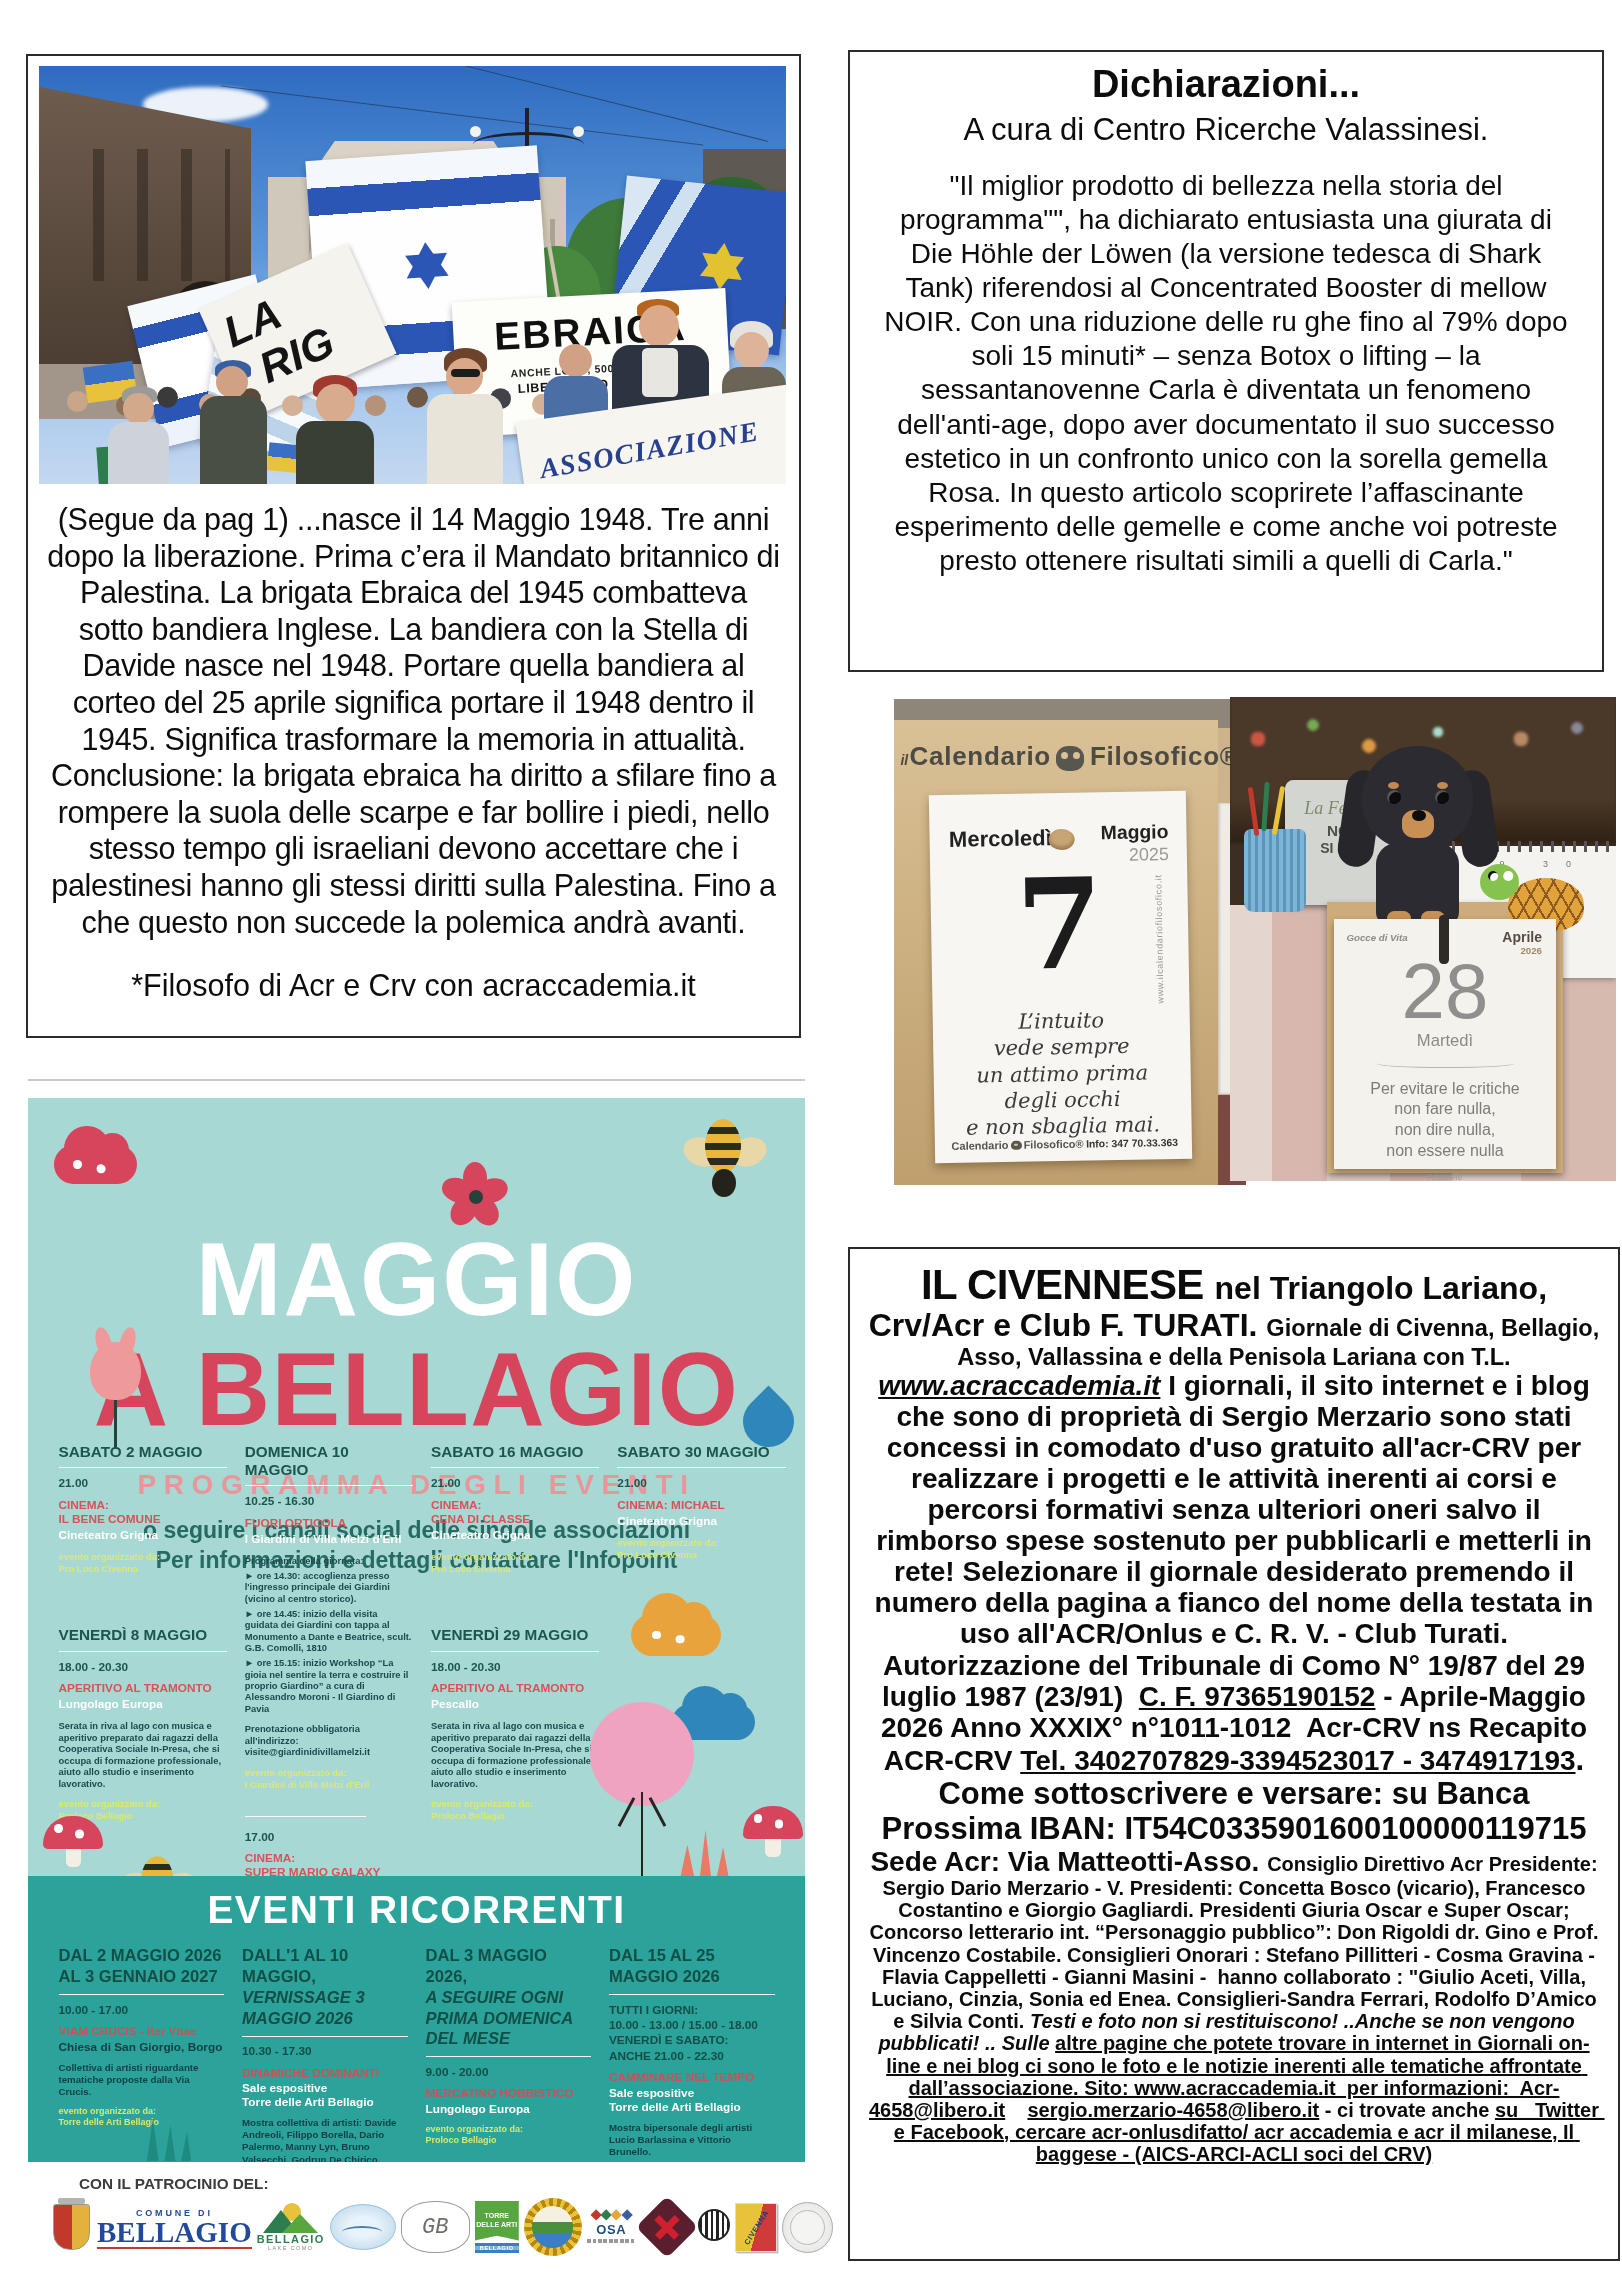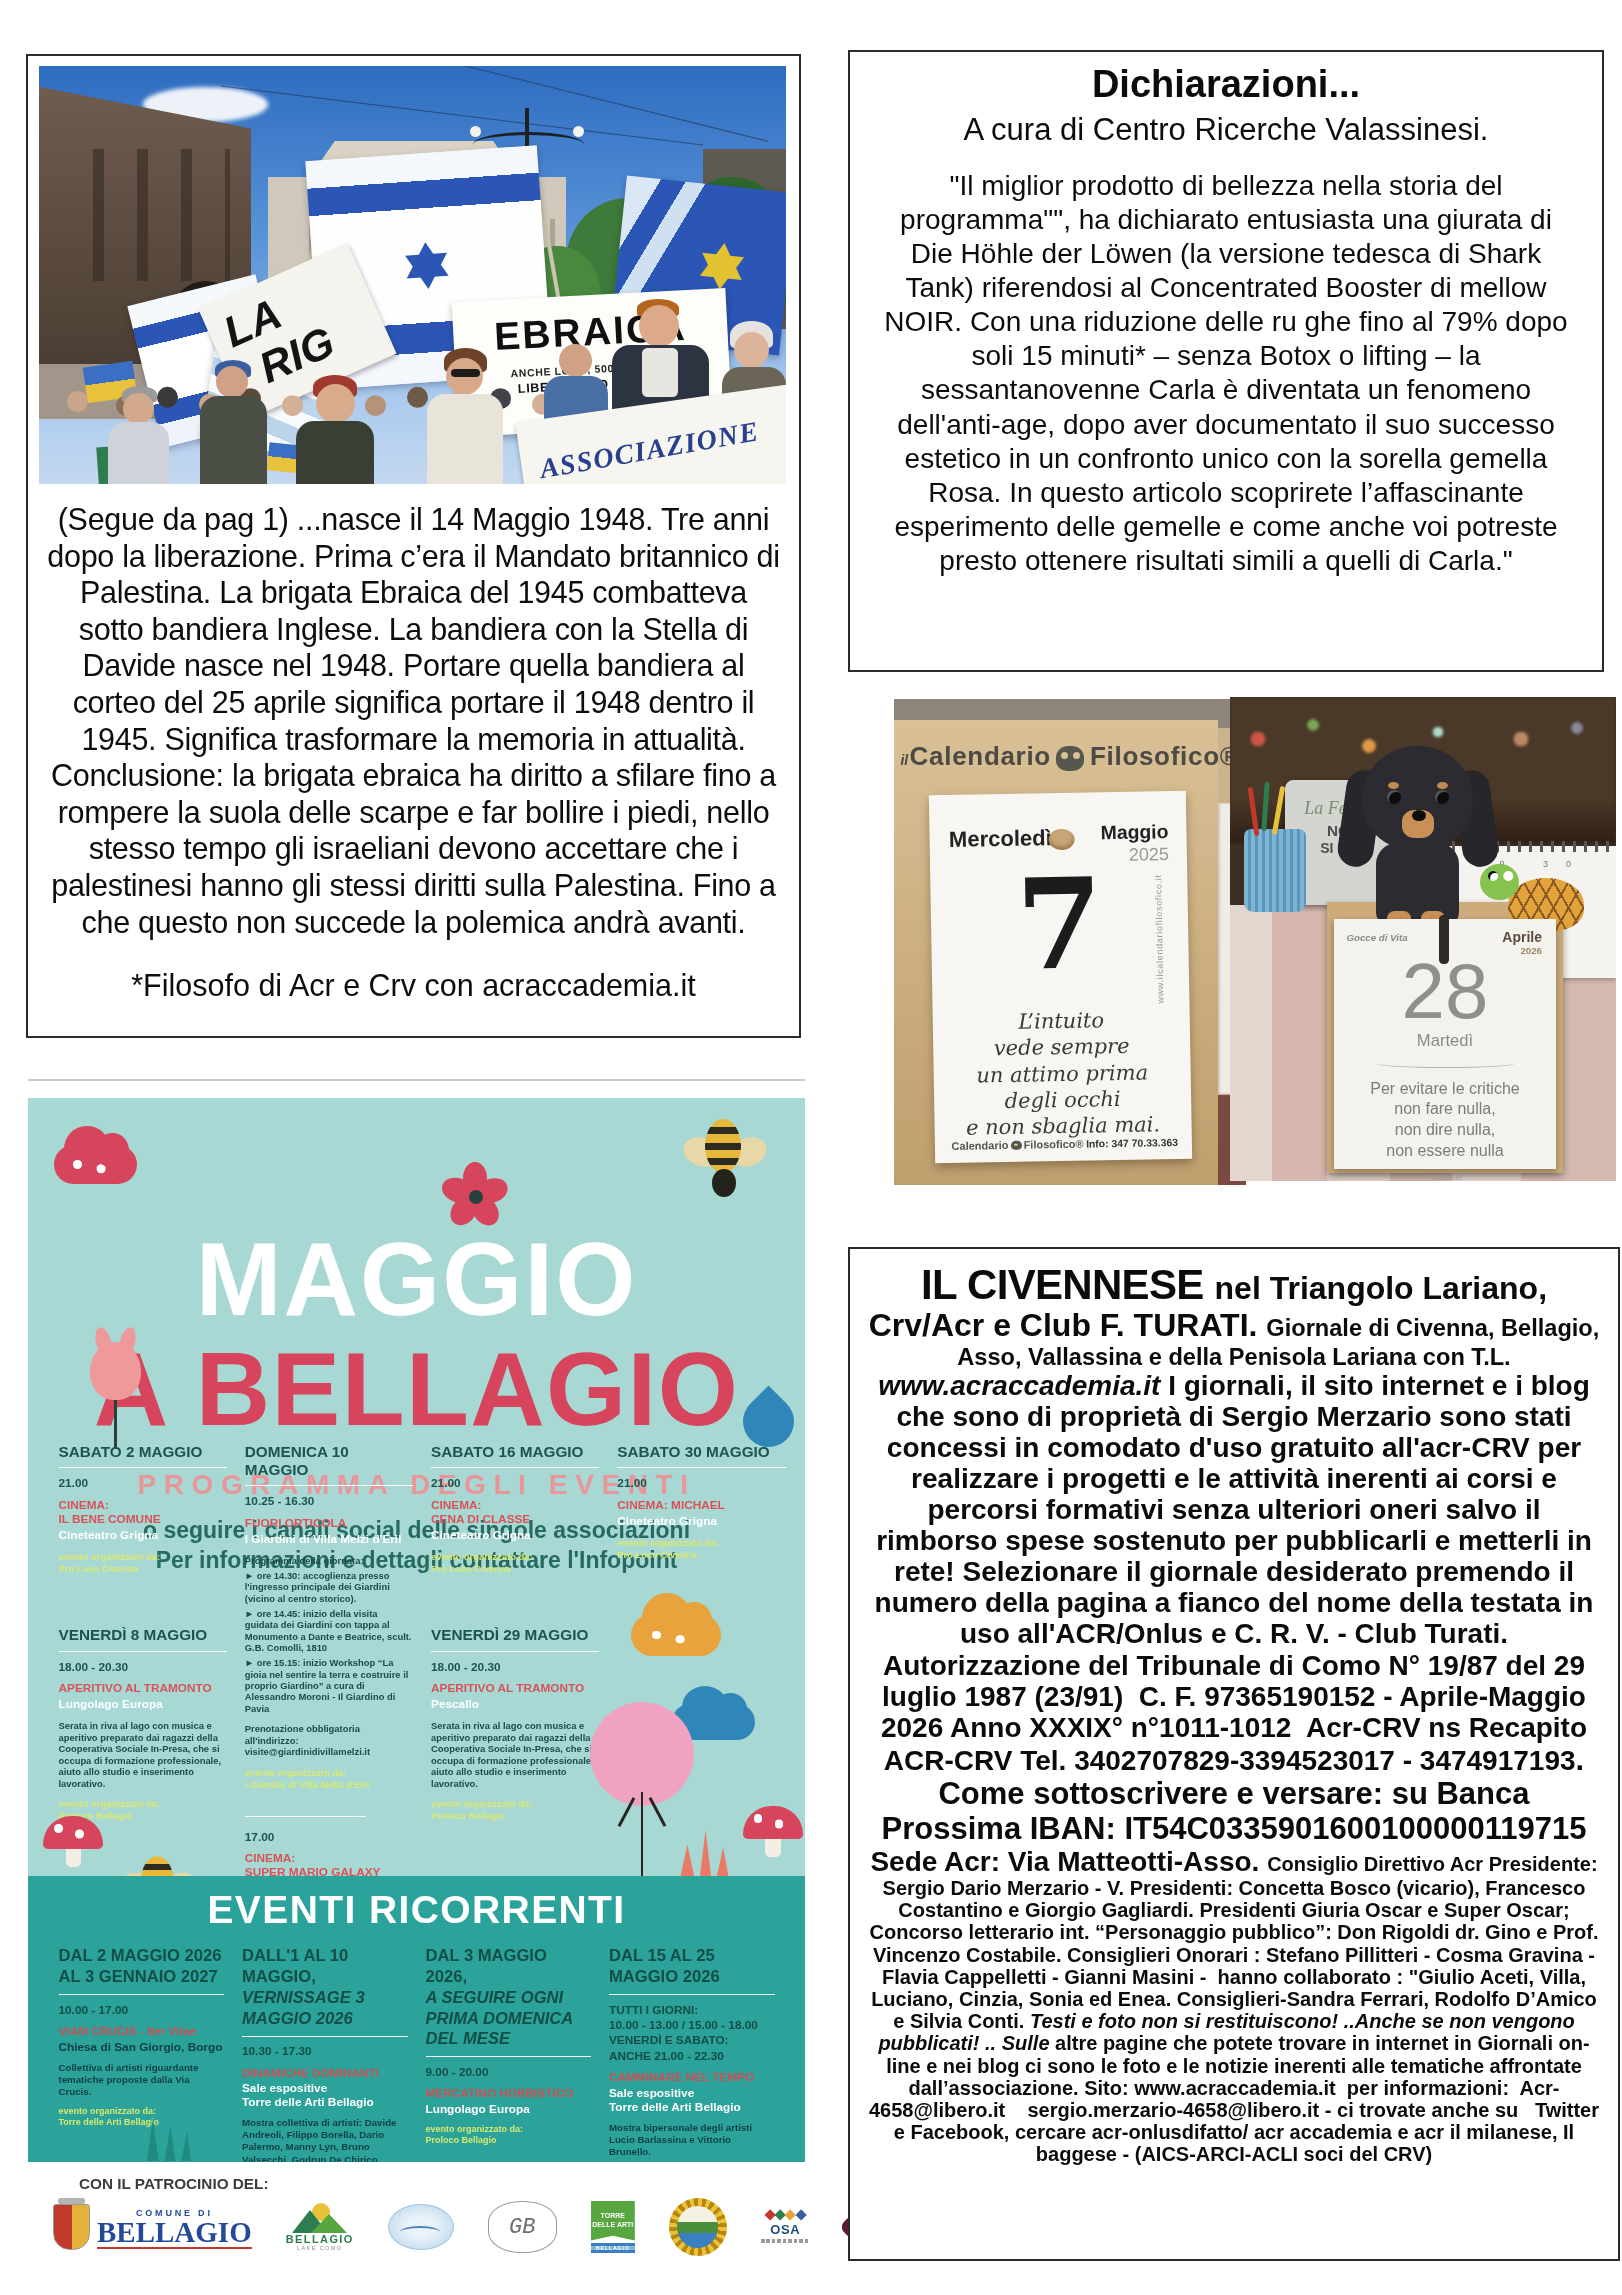--- a/index.html
+++ b/index.html
@@ -231,21 +231,21 @@
   .dec-tree-pink .trunk{width:2.8px;height:90px;background:#27251f;margin:-14px auto 0;position:relative;}
   .dec-tree-pink .trunk::before,.dec-tree-pink .trunk::after{content:"";position:absolute;width:2.8px;height:32px;background:#27251f;top:4.2px;}
   .dec-tree-pink .trunk::before{left:-15.3px;transform:rotate(28deg);}
   .dec-tree-pink .trunk::after{right:-15.3px;transform:rotate(-28deg);}
   .dec-grass{width:49px;height:42px;background:#1f8a80;clip-path:polygon(10% 100%,22% 0,34% 100%,46% 100%,58% 14%,68% 100%,80% 100%,92% 30%,100% 100%);}
   .dec-coral{width:49px;height:49px;background:#e87a66;clip-path:polygon(0 100%,15% 30%,30% 100%,40% 100%,52% 0,64% 100%,74% 100%,88% 35%,100% 100%);}
 
   
   #patronage{position:absolute;left:28px;top:2162px;width:777px;height:132px;background:#fff;}
   .pat-label{position:absolute;left:51px;top:12.5px;font-size:15.3px;font-weight:800;color:#3c3c3c;}
-  .logo-row{position:absolute;left:25px;top:36px;display:flex;align-items:center;gap:34px;}
+  .logo-row{position:absolute;left:25px;top:36px;display:flex;align-items:center;gap:5px;}
   .logo{display:flex;flex-direction:column;align-items:center;justify-content:center;text-align:center;}
   .lg-comune{flex-direction:row;gap:7px;}
   .crest{width:35px;height:44px;border:1.4px solid #999;border-radius:2.8px 2.8px 16.6px 16.6px;
     background:linear-gradient(90deg,#c0392b 50%,#e2b23a 50%);position:relative;}
   .crest::before{content:"";position:absolute;left:4.2px;top:-7px;right:4.2px;height:5.5px;background:#b5b5b0;border-radius:2.1px;}
   .cm1{font-size:9px;letter-spacing:2.8px;color:#234a9a;font-weight:700;}
   .cm2{font-family:"Liberation Serif",serif;font-size:29px;font-weight:700;color:#234a9a;line-height:1;border-bottom:2.1px solid #c0392b;}
   .mt{position:relative;width:58px;height:30.5px;}
   .mt .sun{position:absolute;left:21px;top:0;width:18px;height:18px;border-radius:50%;background:#e8c23a;}
   .mt .m1,.mt .m2{position:absolute;bottom:0;width:0;height:0;border-left:18px solid transparent;border-right:18px solid transparent;}
@@ -282,21 +282,21 @@
   
   #civ-box{left:848px;top:1247px;width:772px;height:1014px;overflow:hidden;}
   .civ-text{padding:12.5px 16.6px;text-align:center;font-weight:800;color:#0b0b0b;line-height:1.11;white-space:pre-wrap;}
   .civ-text .xl{font-size:42px;letter-spacing:-0.7px;}
   .civ-text .lg{font-size:32px;}
   .civ-text .md{font-size:23.6px;}
   .civ-text .md2{font-size:28px;}
   .civ-text .lg2{font-size:31px;}
   .civ-text .sm{font-size:20px;}
   .civ-text .i{font-style:italic;}
-  .civ-text .u{}
+  .civ-text .u{text-decoration:underline;}
 </style>
 </head>
 <body>
 
 <div id="page">
 
   <section id="article-box" class="frame">
     <div class="march-photo">
       <div class="ph-cloud" style="left:104px;top:21px;width:125px;height:35px;"></div>
       <div class="ph-cloud" style="left:28px;top:83px;width:83px;height:25px;"></div>

